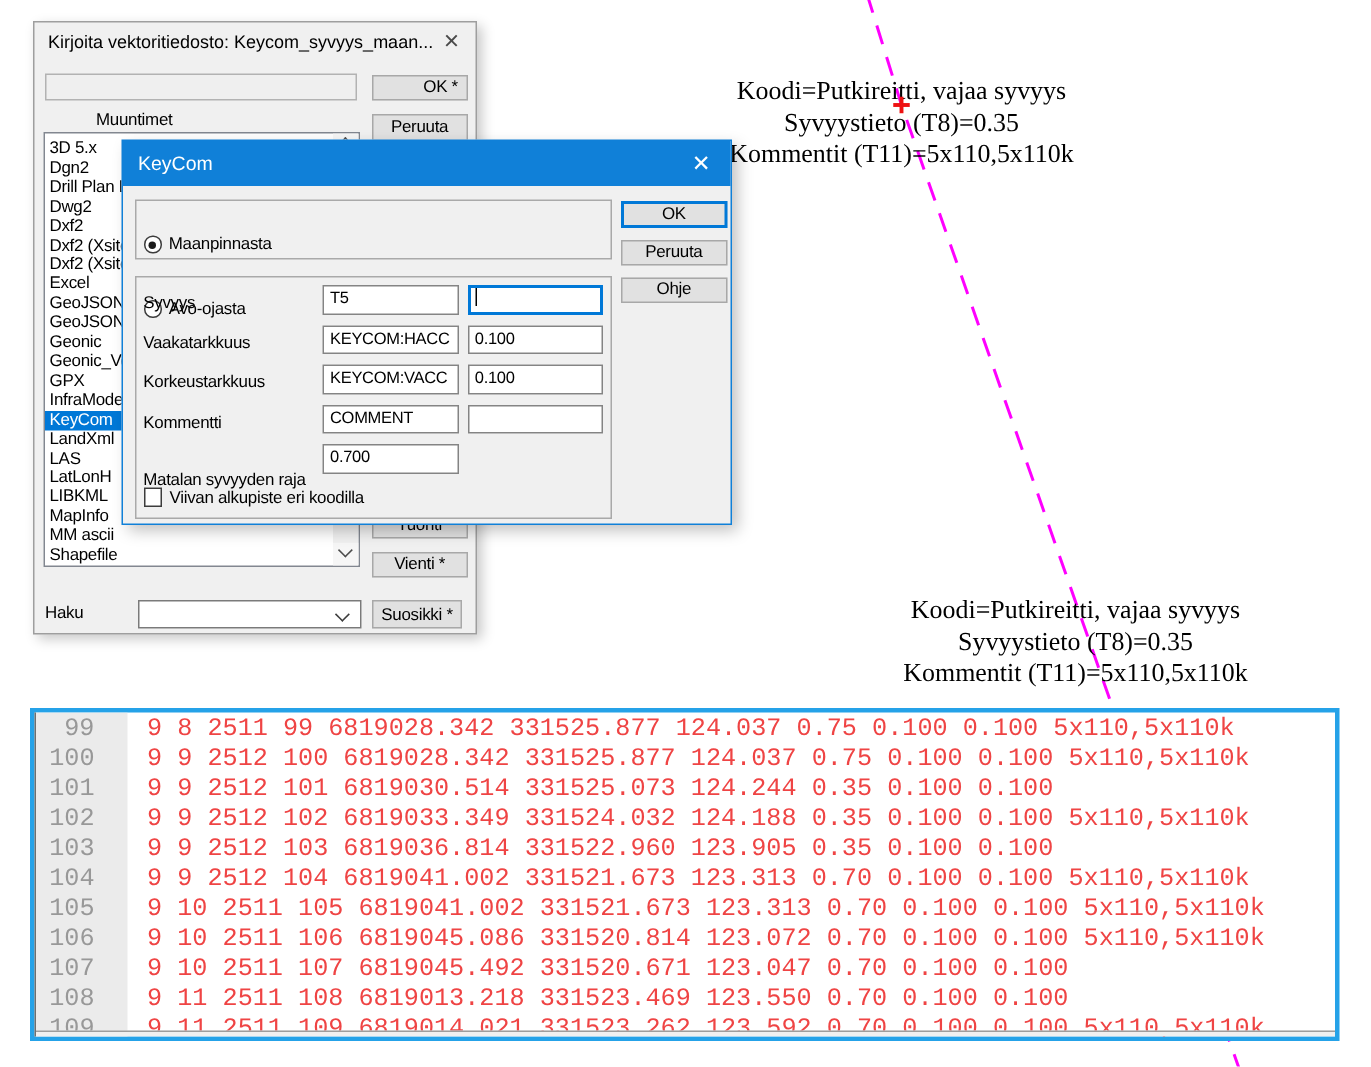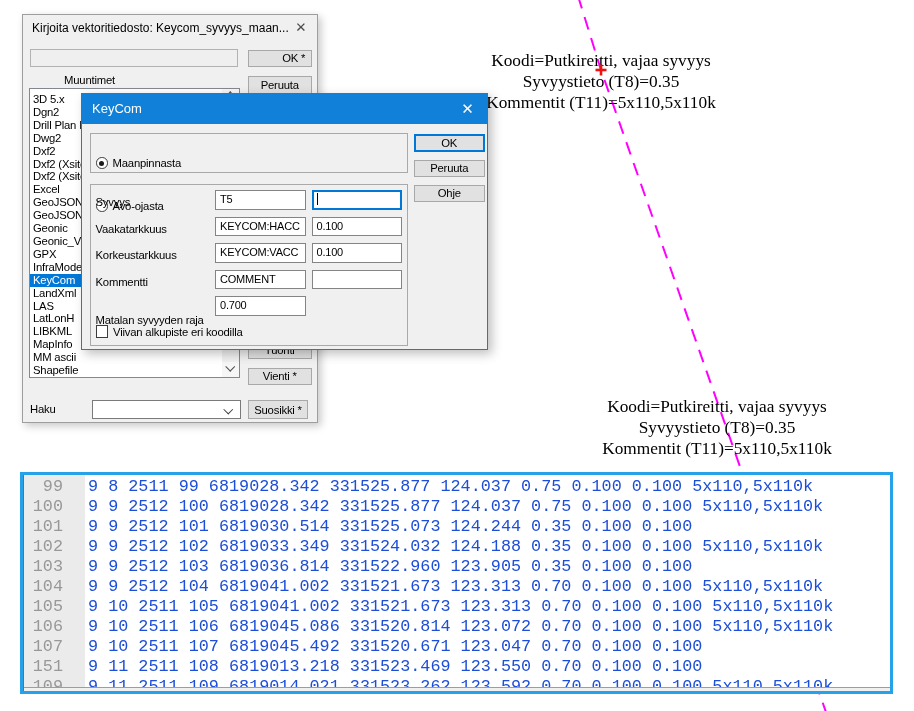--- a/index.html
+++ b/index.html
@@ -101,21 +101,21 @@
   #data-panel { position:absolute; left:20px; top:471.5px; width:872.5px; height:222px; z-index:5;
                 background:#fff; border:3px solid #25a2e8; }
   #dp-inner { position:absolute; left:0; top:0; width:100%; height:100%;
               border-left:1px solid #6e6e6e; overflow:hidden; }
   #dp-gutter { position:absolute; left:0; top:0; width:61px; height:100%; background:#ebebeb; }
   #dp-rows { position:absolute; left:0; top:2px; width:100%; }
   .drow { height:20px; line-height:20px; white-space:nowrap;
           font-family:"Liberation Mono", monospace; font-size:16.8px; }
   .drow .dnum { display:inline-block; width:61px; padding-right:22px; text-align:right;
                 color:#989898; vertical-align:top; }
-  .drow .dtxt { color:#1d4ed8; padding-left:3px; }
+  .drow .dtxt { color:#ef4444; padding-left:13px; }
   #dp-hscroll { position:absolute; left:0; bottom:0; width:100%; height:4px;
                 background:#f0f0f0; border-top:1px solid #9d9d9d; }
 </style>
 </head>
 <body>
 
 <div id="stage">
 
   <svg id="map-svg" width="914" height="711">
     <polyline points="578,-4 601,70 827,715" fill="none" stroke="#ff00ff" stroke-width="2" stroke-dasharray="13 9"></polyline>
@@ -165,21 +165,21 @@
           <div class="drow">
             <span class="dnum">105</span><span class="dtxt">9 10 2511 105 6819041.002 331521.673 123.313 0.70 0.100 0.100 5x110,5x110k</span>
           </div>
           <div class="drow">
             <span class="dnum">106</span><span class="dtxt">9 10 2511 106 6819045.086 331520.814 123.072 0.70 0.100 0.100 5x110,5x110k</span>
           </div>
           <div class="drow">
             <span class="dnum">107</span><span class="dtxt">9 10 2511 107 6819045.492 331520.671 123.047 0.70 0.100 0.100</span>
           </div>
           <div class="drow">
-            <span class="dnum">151</span><span class="dtxt">9 11 2511 108 6819013.218 331523.469 123.550 0.70 0.100 0.100</span>
+            <span class="dnum">108</span><span class="dtxt">9 11 2511 108 6819013.218 331523.469 123.550 0.70 0.100 0.100</span>
           </div>
           <div class="drow">
             <span class="dnum">109</span><span class="dtxt">9 11 2511 109 6819014.021 331523.262 123.592 0.70 0.100 0.100 5x110,5x110k</span>
           </div>
         </div>
       <div id="dp-hscroll"></div>
     </div>
   </div>
 
   <div class="dialog" id="write-dialog">

